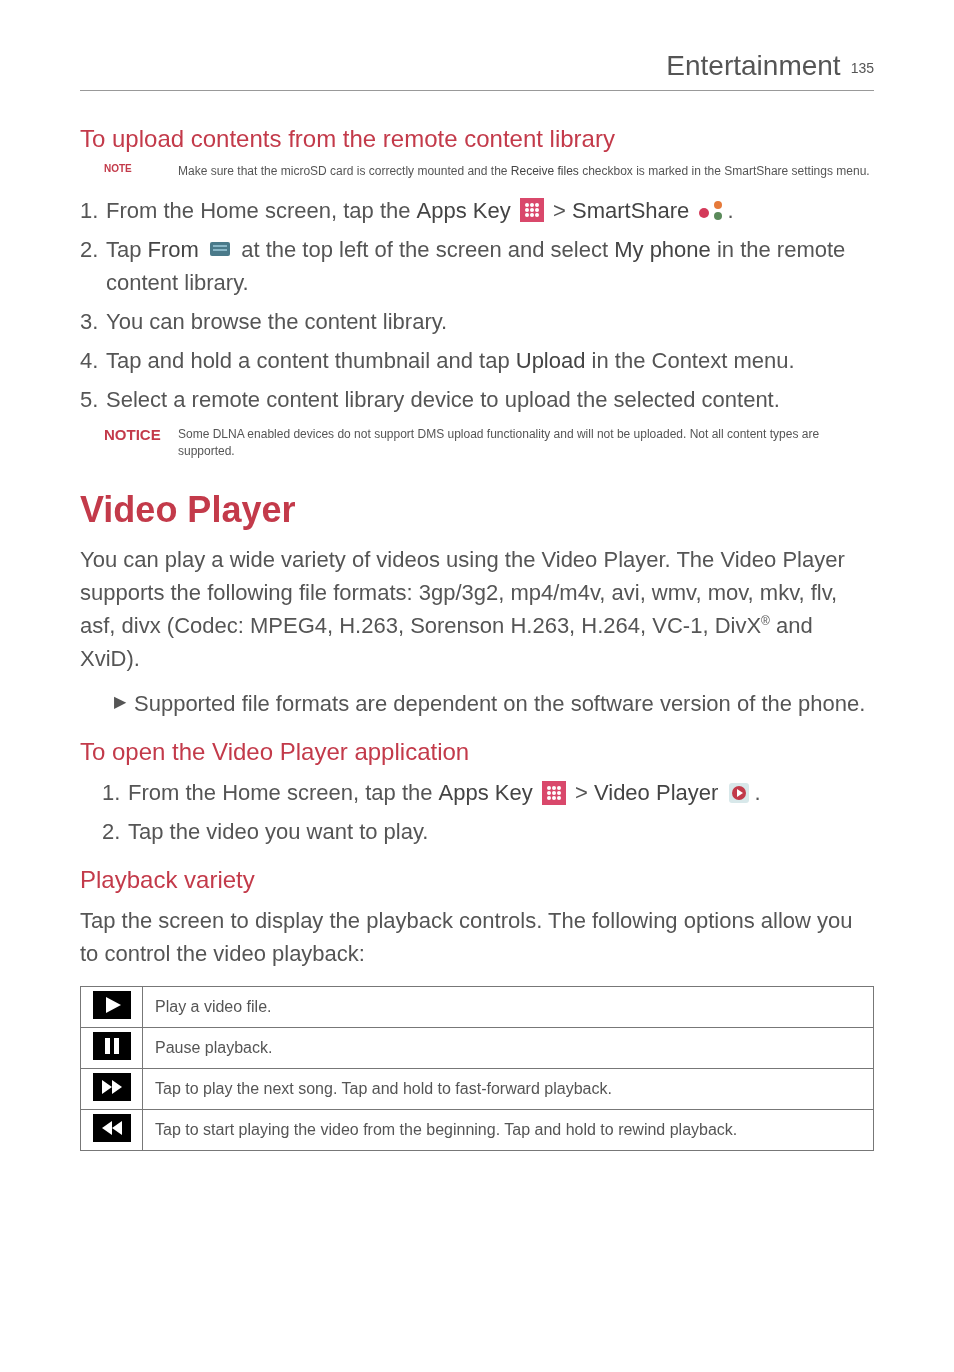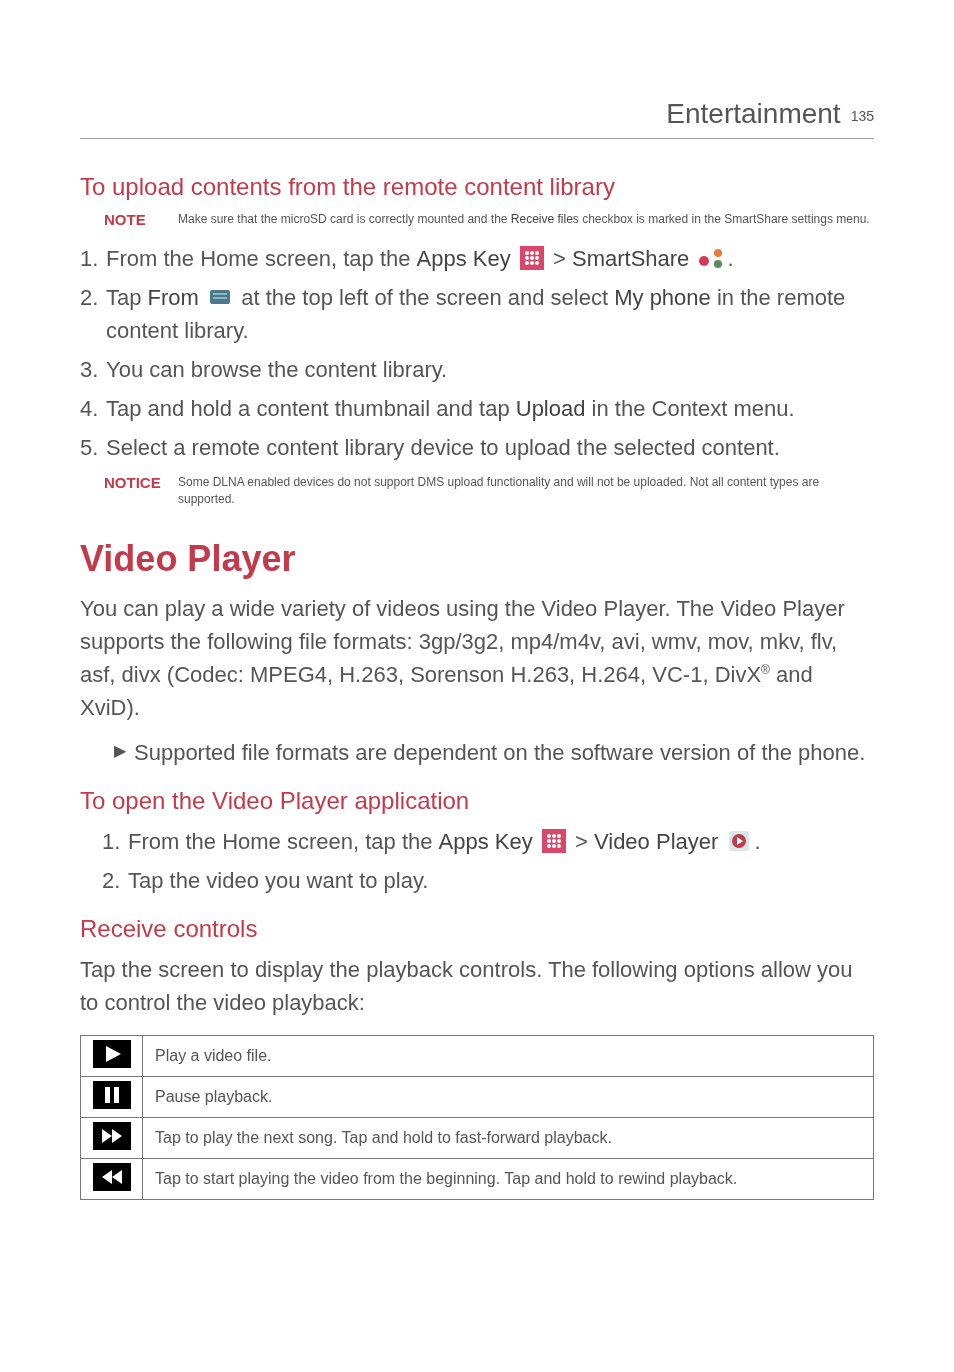--- a/index.html
+++ b/index.html
@@ -13,21 +13,20 @@
     font-weight: 300;
     position: relative;
   }
   .header-line {
     display: flex;
     justify-content: flex-end;
     align-items: baseline;
     border-bottom: 1px solid #999;
     padding-bottom: 8px;
     margin-bottom: 34px;
-    margin-top: 48px;
   }
   .header-title {
     font-size: 28px;
     color: #555;
     font-weight: 300;
   }
   .page-number {
     font-size: 14px;
     color: #555;
     margin-left: 10px;
@@ -41,21 +40,21 @@
     margin-bottom: 10px;
   }
   .note-row {
     display: flex;
     margin: 8px 0 14px 0;
     padding-left: 24px;
   }
   .note-label {
     color: #c33a4a;
     font-weight: 700;
-    font-size: 15px;
+    font-size: 10px;
     flex-shrink: 0;
     width: 74px;
   }
   .note-text {
     font-size: 12px;
     color: #555;
     line-height: 1.4;
   }
   .notice-row {
     display: flex;
@@ -268,21 +267,21 @@
           </svg>
         </span><span>.</span>
     </span>
   </li>
   <li class="step">
     <span class="step-num">2.</span>
     <span class="step-body">Tap the video you want to play.</span>
   </li>
 </ol>
 
-<div class="sub-heading" style="margin-top:18px;">Receive controls</div>
+<div class="sub-heading" style="margin-top:18px;">Playback variety</div>
 <p class="body-para">Tap the screen to display the playback controls. The following options allow you to control the video playback:</p>
 
 <table class="controls-table">
   <tbody>
       <tr>
     <td class="icon-cell">
       <span><svg width="38" height="28">
               <rect width="38" height="28" fill="#000"></rect>
               <polygon points="13,6 13,22 28,14" fill="#fff"></polygon>
             </svg></span>

